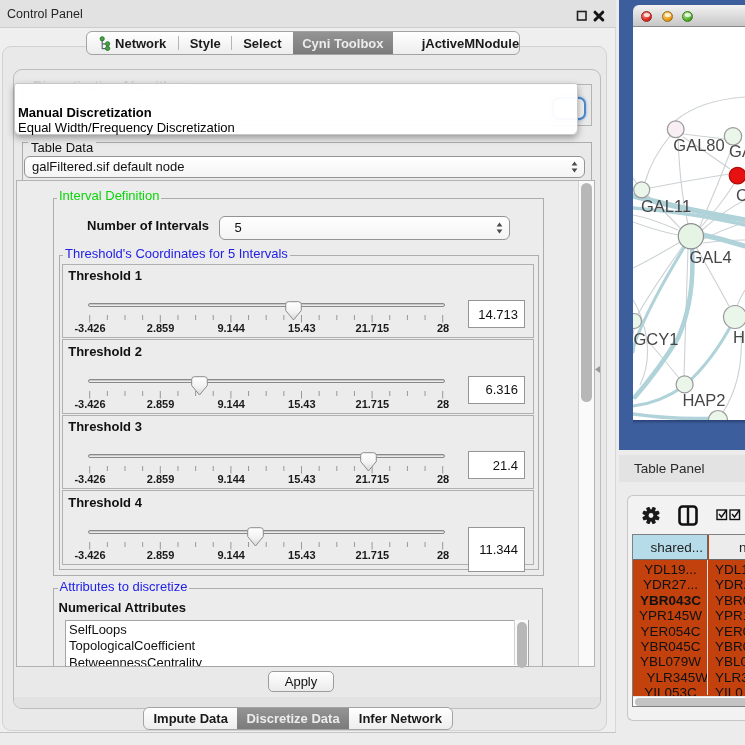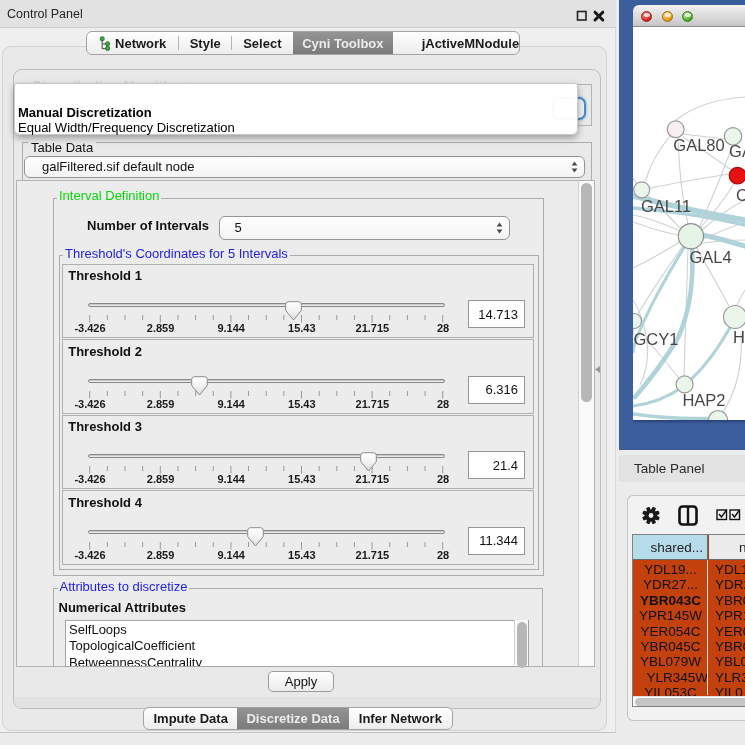--- a/index.html
+++ b/index.html
@@ -118,21 +118,21 @@
 <div id="mainpanel"></div>
 <div class="abs" style="left:14px;top:697px;width:586px;height:10.5px;background:#e2e2e2;border-radius:0 0 8px 8px;"></div>
 
 <div class="group" style="left:22px;top:84px;width:570px;height:42px;border-color:#b3b3b3;"></div>
 <div class="abs" style="left:30px;top:78px;font-size:13px;font-weight:bold;color:#d0d3d0;background:#e9e9e9;padding:0 3px;">Discretization Algorithm</div>
 
 <div class="abs" style="left:552px;top:97px;width:34px;height:23px;border:2.5px solid #4d88cc;border-radius:7px;box-shadow:0 0 3px #74a8dd;background:#f0f0f0;"></div>
 
 <div class="group" style="left:22px;top:142px;width:570px;height:38.5px;"></div>
 <div class="abs txt13" style="left:28px;top:135.5px;background:#e9e9e9;padding:4px 3px;">Table Data</div>
-<div class="combo" style="left:24px;top:155.5px;width:561px;height:22px;padding-left:17px;">galFiltered.sif default node
+<div class="combo" style="left:24px;top:155.5px;width:561px;height:22px;padding-left:7px;">galFiltered.sif default node
   <svg class="arr" width="7" height="12" viewBox="0 0 7 12">
     <path d="M3.5 0.5 L6.4 4.4 L0.6 4.4 Z" fill="#4a4a4a"></path>
       <path d="M3.5 11.5 L6.4 7.6 L0.6 7.6 Z" fill="#4a4a4a"></path>
   </svg>
 </div>
 
 <div class="abs" style="left:16px;top:180px;width:579px;height:487px;background:#ececec;border:1px solid #b3b3b3;"></div>
 
 <div class="vscroll" style="left:578px;top:181px;width:16px;height:485px;"></div>
 <div class="vthumb" style="left:581px;top:183px;width:10.5px;height:219px;"></div>
@@ -315,21 +315,21 @@
 <svg class="abs" style="left:247.4px;top:527.1px" width="17" height="20" viewBox="0 0 17 20">
 <path d="M3.5 0.7 H13.5 Q16.3 0.7 16.3 3.5 V9.5 L8.5 19 L0.7 9.5 V3.5 Q0.7 0.7 3.5 0.7 Z" fill="url(#thg3)" stroke="#8c8c8c" stroke-width="1"></path>
 <defs>
       <linearGradient id="thg3" x1="0" y1="0" x2="0" y2="1">
         <stop offset="0" stop-color="#ffffff"></stop>
         <stop offset="0.55" stop-color="#f2f2f2"></stop>
         <stop offset="1" stop-color="#d8d8d8"></stop>
       </linearGradient>
     </defs>
   </svg>
-<div class="valbox" style="left:468px;top:526.6px;width:57px;height:28px;">11.344</div>
+<div class="valbox" style="left:468px;top:526.6px;width:57px;height:45px;">11.344</div>
 
 <div class="group" style="left:53px;top:588px;width:490px;height:79px;border-bottom:none;"></div>
 <div class="gtitle" style="left:57.5px;top:579px;color:#2121e8;background:#ececec;">Attributes to discretize</div>
 <div class="abs txt13 bold" style="left:58.5px;top:600px;">Numerical Attributes</div>
 <div class="abs" style="left:65px;top:619.5px;width:464px;height:47px;background:#ffffff;border:1px solid #a5a5a5;overflow:hidden;">
   <div style="font-size:13px;color:#111;padding:1px 0 0 3px;line-height:16.8px;">SelfLoops<br>TopologicalCoefficient<br>BetweennessCentrality</div>
 </div>
 <div class="vscroll" style="left:514px;top:620px;width:14px;height:45px;"></div>
 <div class="vthumb" style="left:516.5px;top:622px;width:10px;height:46px;"></div>
 

